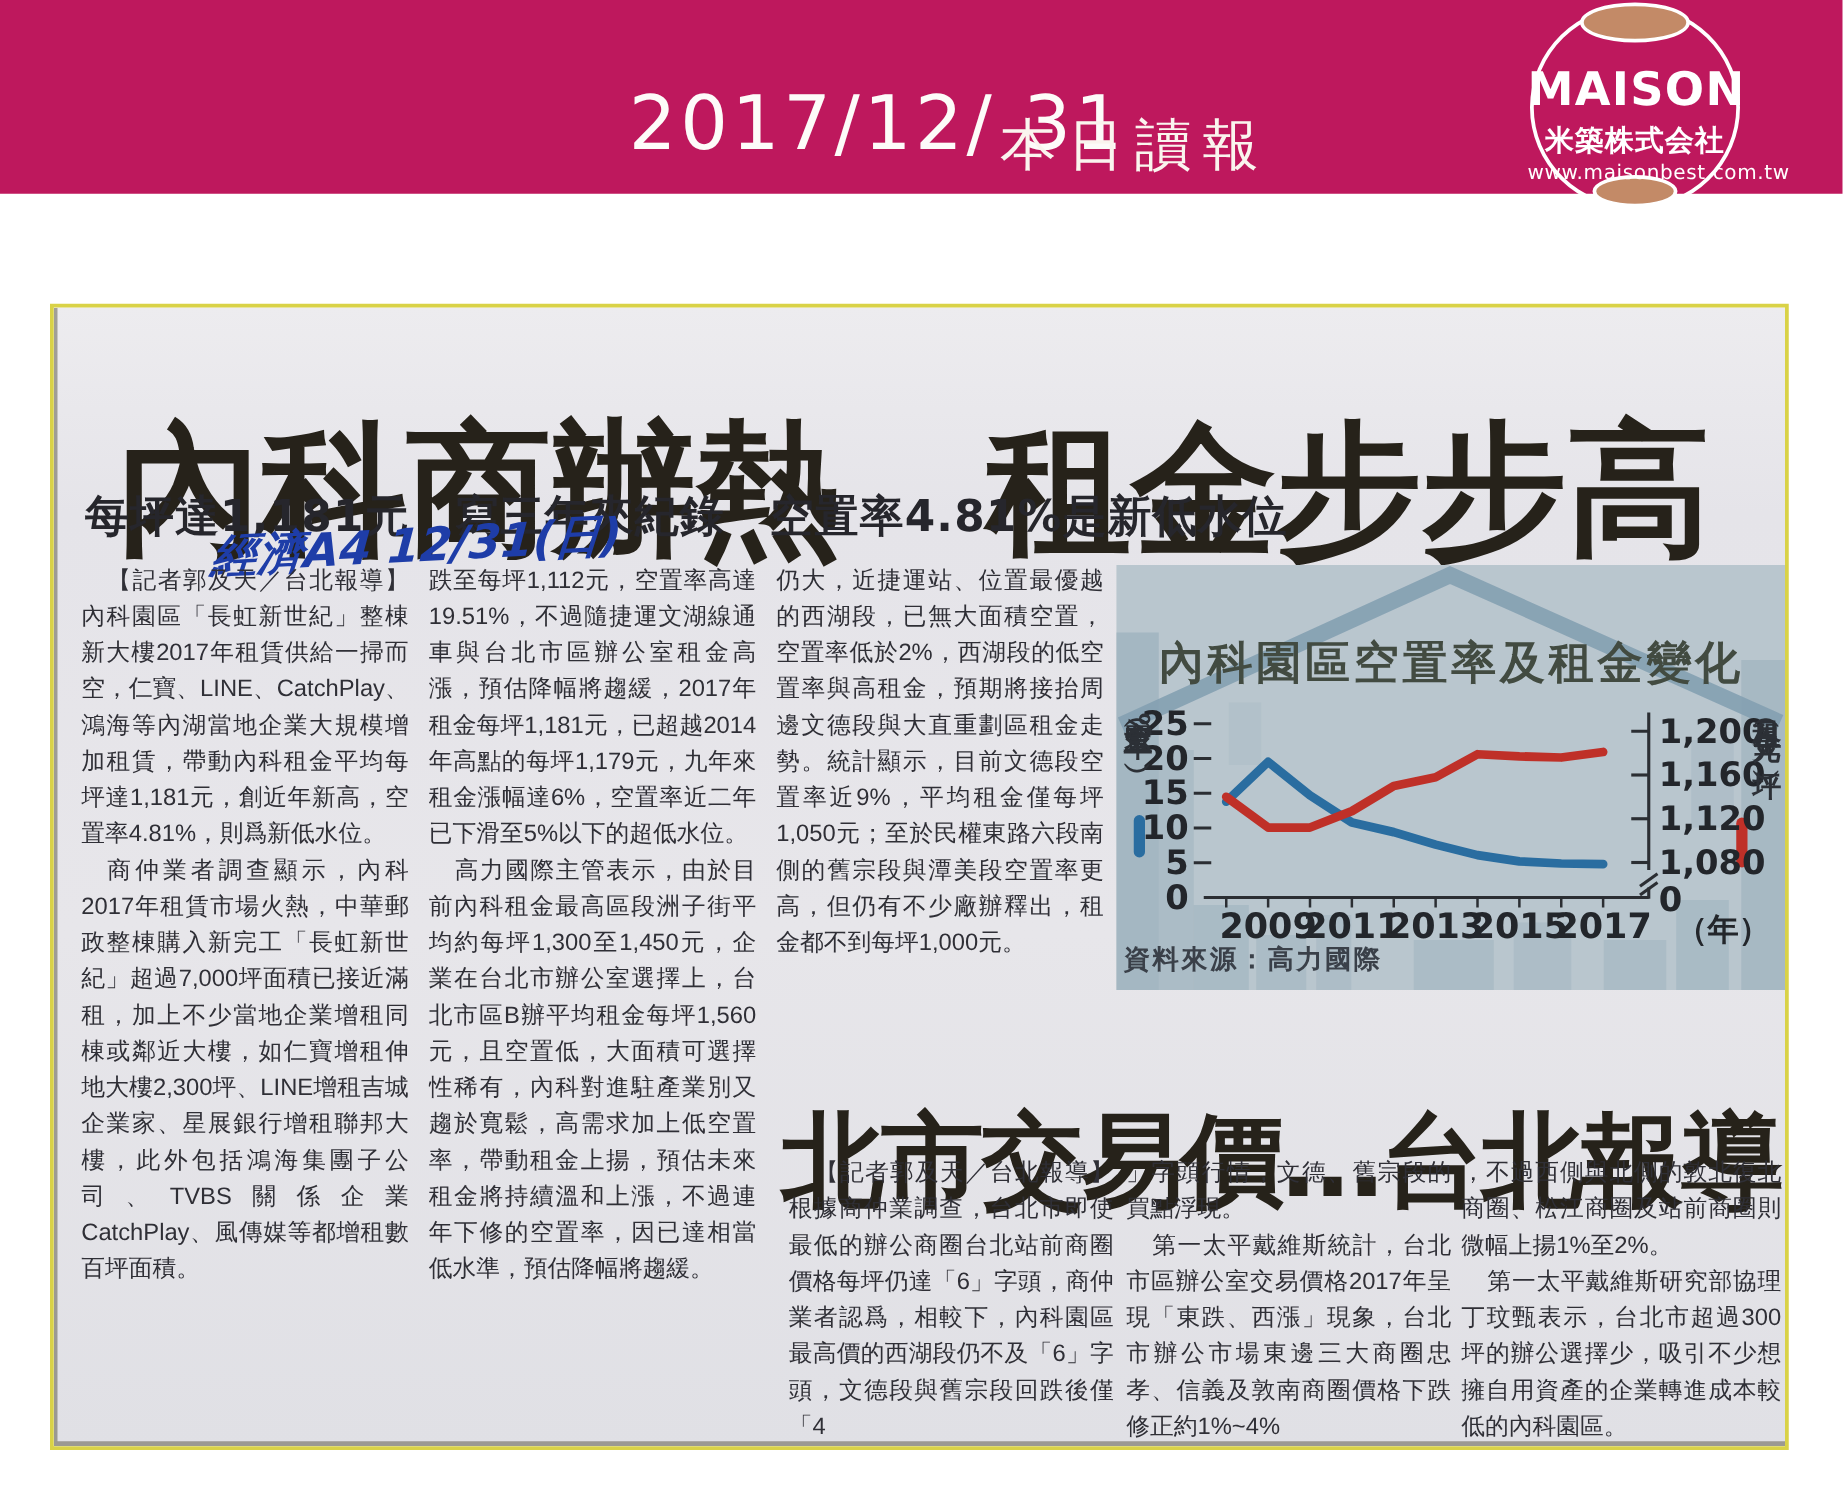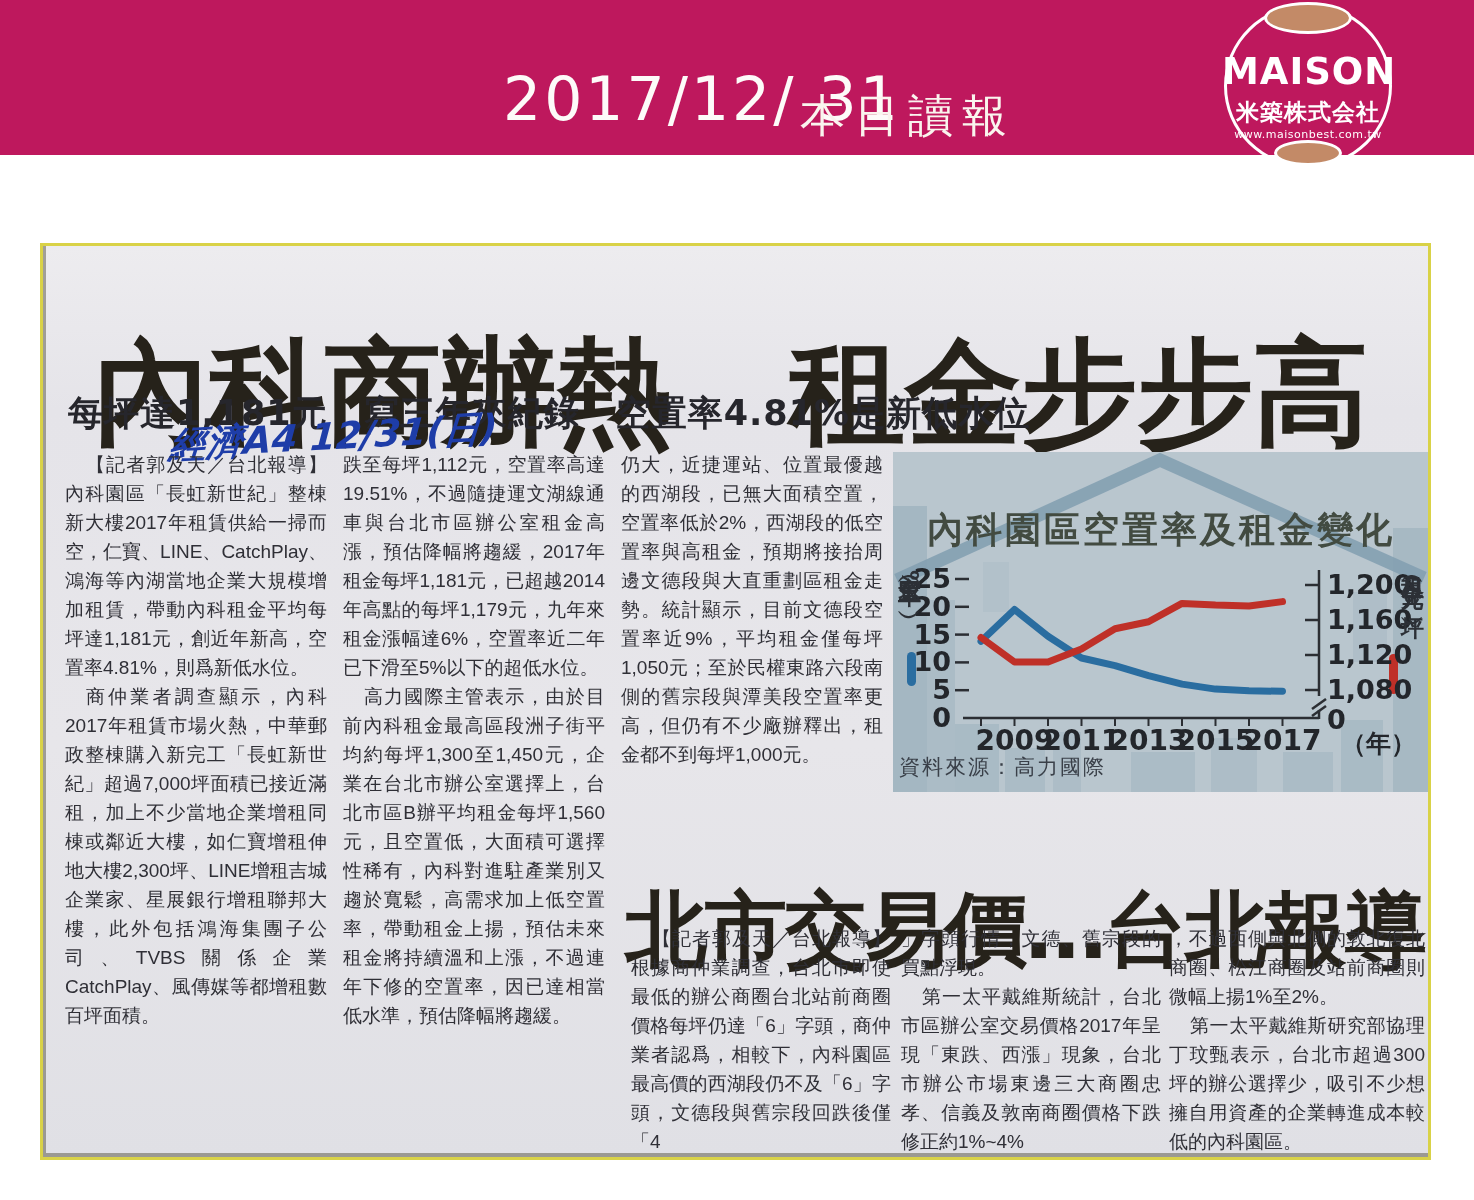--- a/index.html
+++ b/index.html
@@ -10,21 +10,21 @@
   
   .banner{left:0;top:0;width:1474px;height:155px;background:#be185d;}
   .hdr-date{left:503px;top:64px;font-size:60px;color:#fdfbf9;letter-spacing:3px;white-space:nowrap;}
   .hdr-section{left:800px;top:86px;font-size:45px;color:#faf4ee;letter-spacing:9px;white-space:nowrap;}
   .logo{left:1222px;top:2px;width:172px;height:168px;color:#fff;}
   .logo-circle{left:2px;top:2px;width:162px;height:158px;border:3px solid #fff;border-radius:50%;}
   .logo-ellipse-top{left:42px;top:0px;width:82px;height:26px;border:3px solid #fff;border-radius:50%;background:#c38a67;}
   .logo-ellipse-bottom{left:52px;top:138px;width:62px;height:20px;border:3px solid #fff;border-radius:50%;background:#c38a67;}
   .logo-name{left:0;top:48px;width:172px;text-align:center;font-size:37px;font-weight:700;letter-spacing:1px;}
   .logo-company{left:0;top:95px;width:172px;text-align:center;font-size:23px;font-weight:700;letter-spacing:1px;}
-  .logo-url{left:0;top:126px;width:172px;text-align:center;font-size:11px;letter-spacing:.5px;}
+  .logo-url{left:0;top:126px;width:172px;text-align:center;font-size:16px;letter-spacing:.5px;}
 
   
   .clip{left:40px;top:243px;width:1385px;height:911px;border:3px solid #d9d247;
         background:linear-gradient(180deg,#edecef 0%,#e5e4e9 18%,#e7e6ea 55%,#e0e0e5 100%);
         box-shadow:inset 3px -4px 0 rgba(70,66,44,.45);}
   .headline{left:22px;top:2px;font-size:116px;line-height:134px;font-weight:900;color:#26221a;
             white-space:nowrap;letter-spacing:0px;margin-left:28px;}
   .subhead{left:25px;top:144px;font-size:35px;font-weight:600;color:#26262c;white-space:nowrap;letter-spacing:1px;}
   .handnote{left:126px;top:166px;font-size:37px;font-weight:600;font-style:italic;color:#1e3da8;
             transform:rotate(-3deg) skewX(-7deg);white-space:nowrap;}
@@ -41,21 +41,21 @@
   .colB2{left:858px;top:678px;width:260px;height:232px;}
   .colB3{left:1126px;top:678px;width:256px;height:232px;}
 
   
   .chart{left:850px;top:206px;width:535px;height:340px;}
   .chart svg{position:absolute;left:0;top:0;}
   svg text{font-family:"DejaVu Sans","Liberation Sans",sans-serif;}
   .c-title{left:34px;top:54px;font-size:36px;font-weight:800;color:#424b41;letter-spacing:3px;white-space:nowrap;text-align:center;}
   .c-lax{left:2px;top:106px;writing-mode:vertical-rl;font-size:23px;font-weight:600;color:#2c3036;letter-spacing:3px;}
   .c-rax{left:505px;top:106px;writing-mode:vertical-rl;font-size:23px;font-weight:600;color:#2c3036;letter-spacing:3px;}
-  .c-src{left:6px;top:301px;font-size:21px;font-weight:400;color:#3a4049;letter-spacing:2px;white-space:nowrap;}
+  .c-src{left:6px;top:301px;font-size:21px;font-weight:700;color:#3a4049;letter-spacing:2px;white-space:nowrap;}
 </style>
 </head>
 <body>
 
 <header class="abs banner">
   <div class="abs hdr-date">2017/12/ 31</div>
   <div class="abs hdr-section">本日讀報</div>
   <div class="abs logo">
     <div class="abs logo-circle"></div>
     <div class="abs logo-ellipse-top"></div>

